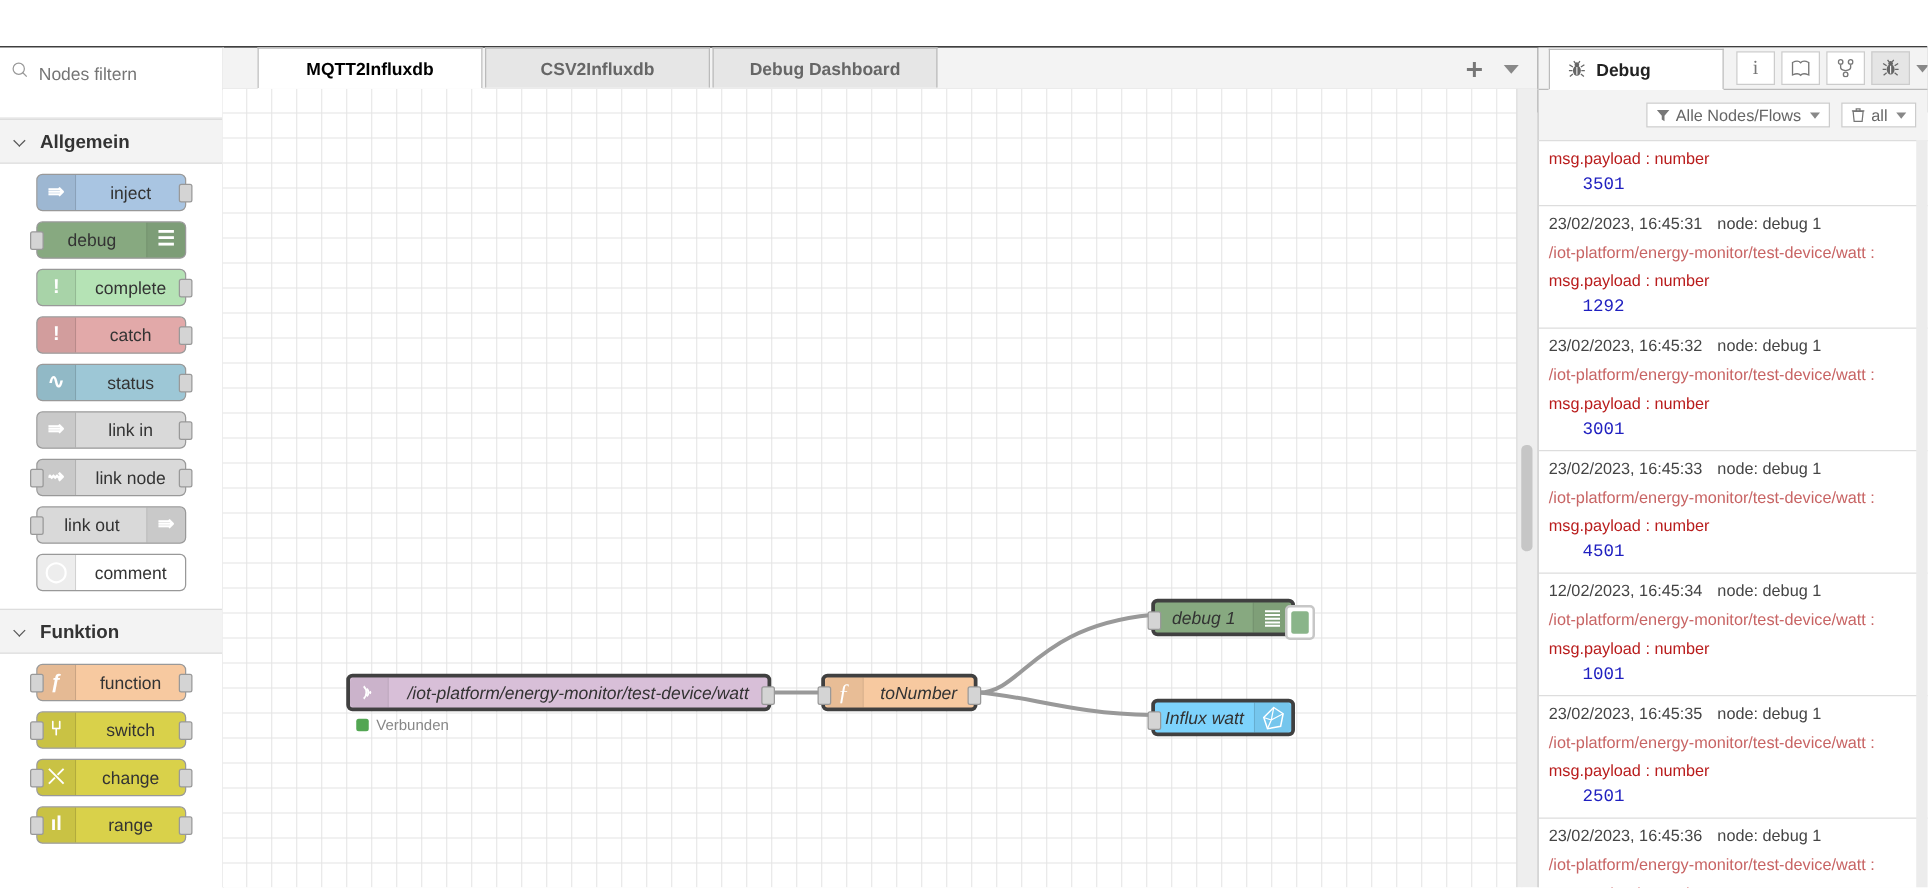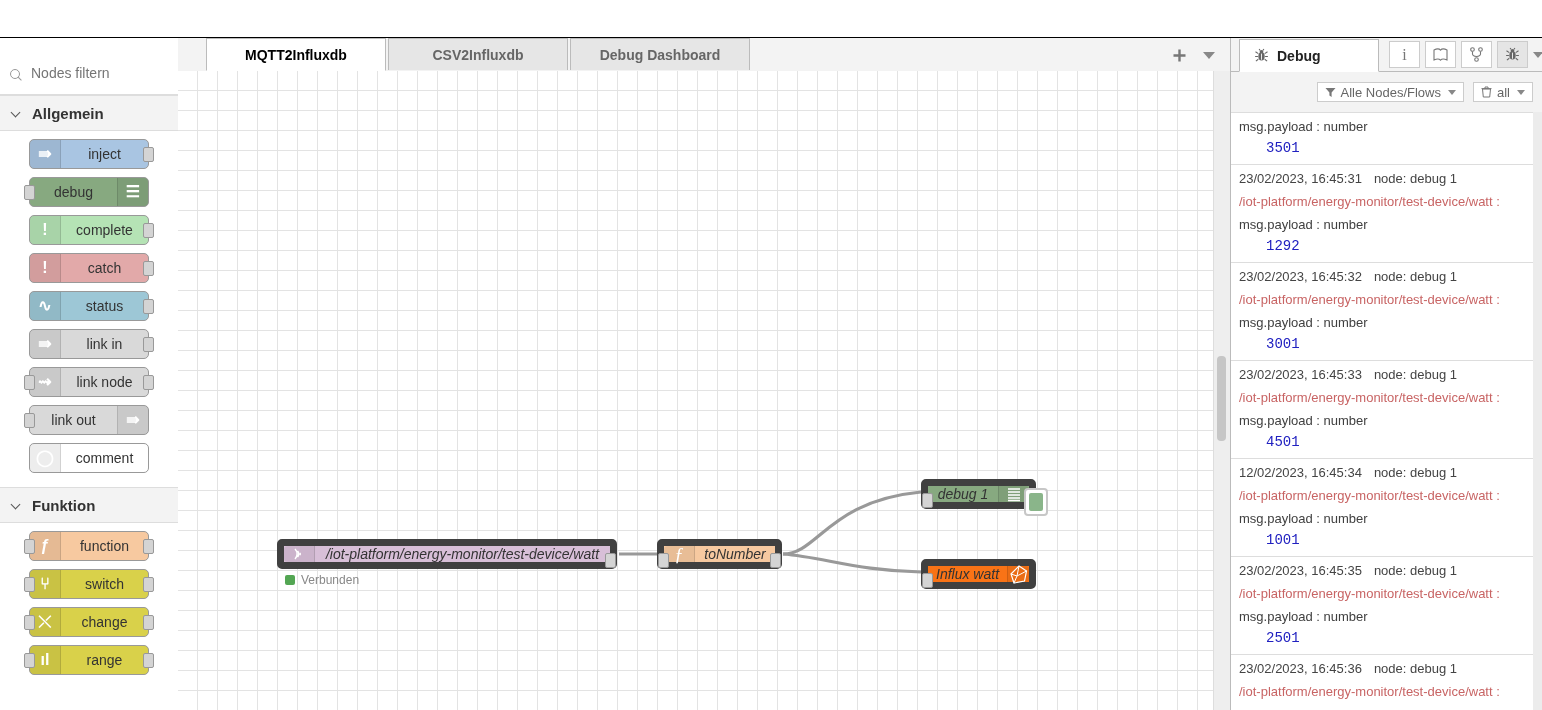--- a/index.html
+++ b/index.html
@@ -24,21 +24,21 @@
   #deploy-caret{width:30px;height:30px;background:#8f0000;margin-left:1px;border-radius:2px;
         display:flex;align-items:center;justify-content:center;cursor:pointer;}
   .caret-d{width:0;height:0;border-left:5px solid transparent;border-right:5px solid transparent;border-top:5px solid #fff;}
   #hamburger{width:46px;height:38px;display:flex;flex-direction:column;align-items:center;
         justify-content:center;cursor:pointer;gap:4px;margin-left:6px;}
   #hamburger span{display:block;width:24px;height:3px;background:#bbb;}
 
   
   #palette{position:absolute;left:0;top:38px;width:178px;height:672px;background:#fff;
         border-right:1px solid #bbb;overflow:hidden;}
-  #palette-search{height:32px;display:flex;align-items:flex-end;padding:12px 6px;
+  #palette-search{height:32px;display:flex;align-items:flex-start;padding:12px 6px;
         border-bottom:1px solid #ddd;background:#fff;}
   .mag{width:13px;height:13px;position:relative;margin:0 6px 0 4px;flex:0 0 auto;}
   .mag i{position:absolute;width:8px;height:8px;border:1.4px solid #999;border-radius:50%;left:0;top:0;}
   .mag b{position:absolute;width:5px;height:1.4px;background:#999;transform:rotate(45deg);left:7px;top:9px;}
   #palette-search input{border:0;outline:0;font-size:14px;color:#777;
         font-family:"Liberation Sans",sans-serif;width:130px;background:transparent;}
   .cat-header{height:34px;background:#f3f3f3;border-bottom:1px solid #ddd;border-top:1px solid #ddd;
         display:flex;align-items:center;font-weight:bold;font-size:15px;color:#333;}
   .cat-chev{width:10px;height:10px;margin:0 10px 0 12px;position:relative;}
   .cat-chev::after{content:"";position:absolute;left:0;top:1px;width:6px;height:6px;
@@ -69,21 +69,21 @@
 
   #canvas{position:absolute;left:178px;top:71px;width:1052px;height:639px;background:#fff;
         overflow:hidden;}
   #grid{position:absolute;inset:0;
         background-image:linear-gradient(to right,#e3e3e3 1px,transparent 1px),
                          linear-gradient(to bottom,#e3e3e3 1px,transparent 1px);
         background-size:20px 20px;background-position:-1px -1px;}
   #canvas-scroll{position:absolute;right:0;top:0;width:16px;height:639px;background:#eee;border-left:1px solid #ddd;}
   #canvas-thumb{position:absolute;left:3px;top:285px;width:9px;height:85px;background:#c6c6c6;border-radius:4px;}
 
-  .fnode{position:absolute;border:7px solid #404040;border-radius:5px;box-sizing:border-box;
+  .fnode{position:absolute;border:3px solid #404040;border-radius:5px;box-sizing:border-box;
          display:flex;align-items:center;height:30px;cursor:move;}
   .fnode .fn-label{flex:1;text-align:center;font-style:italic;font-size:14px;color:#333;padding:0 8px;white-space:nowrap;}
   .fn-ico-l{width:30px;height:100%;background:rgba(0,0,0,.06);border-right:1px solid rgba(0,0,0,.12);
         border-radius:4px 0 0 4px;display:flex;align-items:center;justify-content:center;}
   .fn-ico-r{width:30px;height:100%;background:rgba(0,0,0,.06);border-left:1px solid rgba(0,0,0,.12);
         border-radius:0 4px 4px 0;display:flex;align-items:center;justify-content:center;}
   .nstatus{position:absolute;font-size:12px;color:#888;display:flex;align-items:center;}
   .nstatus .dot{width:10px;height:10px;border-radius:2px;background:#53a653;margin-right:6px;}
   .dbg-toggle{position:absolute;right:-19px;top:2px;width:20px;height:24px;border:2px solid #c7c7c7;
         border-radius:4px;background:#fff;display:flex;align-items:center;justify-content:center;}
@@ -106,21 +106,21 @@
         padding:0 7px;font-size:13px;color:#666;cursor:pointer;margin-left:9px;}
   .fbtn .caret-sm{width:0;height:0;border-left:4px solid transparent;border-right:4px solid transparent;
         border-top:5px solid #888;margin-left:7px;}
   #debug-list{position:absolute;left:0;top:74px;width:312px;height:598px;background:#fff;overflow:hidden;
         border-top:1px solid #ddd;}
   .dmsg{border-bottom:1px solid #ddd;padding:6px 10px 8px 8px;box-sizing:border-box;}
   .dmsg-meta{font-size:13px;color:#444;margin-bottom:8px;}
   .dmsg-meta .tstamp{color:#444;}
   .dmsg-meta .nodeid{margin-left:12px;color:#444;}
   .dmsg-topic{font-size:13px;color:#c86464;margin-bottom:8px;word-break:break-all;}
-  .dmsg-prop{font-size:13px;color:#404040;margin-bottom:6px;}
+  .dmsg-prop{font-size:13px;color:#b91c1c;margin-bottom:6px;}
   .dmsg-value{font-family:"Liberation Mono",monospace;font-size:14px;color:#2020c0;padding-left:5px;margin-left:22px;}
   #debug-scroll{position:absolute;right:0;top:74px;width:10px;height:598px;background:#ececec;}
 </style>
 </head>
 <body>
 
 <div id="app">
 
   <div id="header">
     <div id="logo-wrap">
@@ -336,21 +336,21 @@
           <span class="fn-ico-r">
             <svg width="14" height="15" viewBox="0 0 14 15">
               <path d="M1 2 H13 M1 5 H13 M1 8 H13 M1 11 H13 M1 13.5 H13" stroke="#fff" stroke-width="1.6"></path>
             </svg>
           </span>
           <span class="port in"></span>
           <span class="dbg-toggle">
             <i></i>
           </span>
         </div>
-        <div class="fnode" style="left: 743px; top: 488px; width: 115px; background: #f97316;">
+        <div class="fnode" style="left: 743px; top: 488px; width: 115px; background: #7dd3fc;">
           <span class="fn-label">Influx watt</span>
           <span class="fn-ico-r">
             <svg width="18" height="19" viewBox="0 0 18 19">
               <path d="M9 1 L16.5 6 L14.5 16 L4 18 L1 9 Z" fill="none" stroke="#fff" stroke-width="1.2"></path>
               <path d="M9 1 L7 11 L4 18 M7 11 L16.5 6 M7 11 L1 9" stroke="#fff" stroke-width="1" fill="none"></path>
             </svg>
           </span>
           <span class="port in"></span>
         </div>
       </div>

